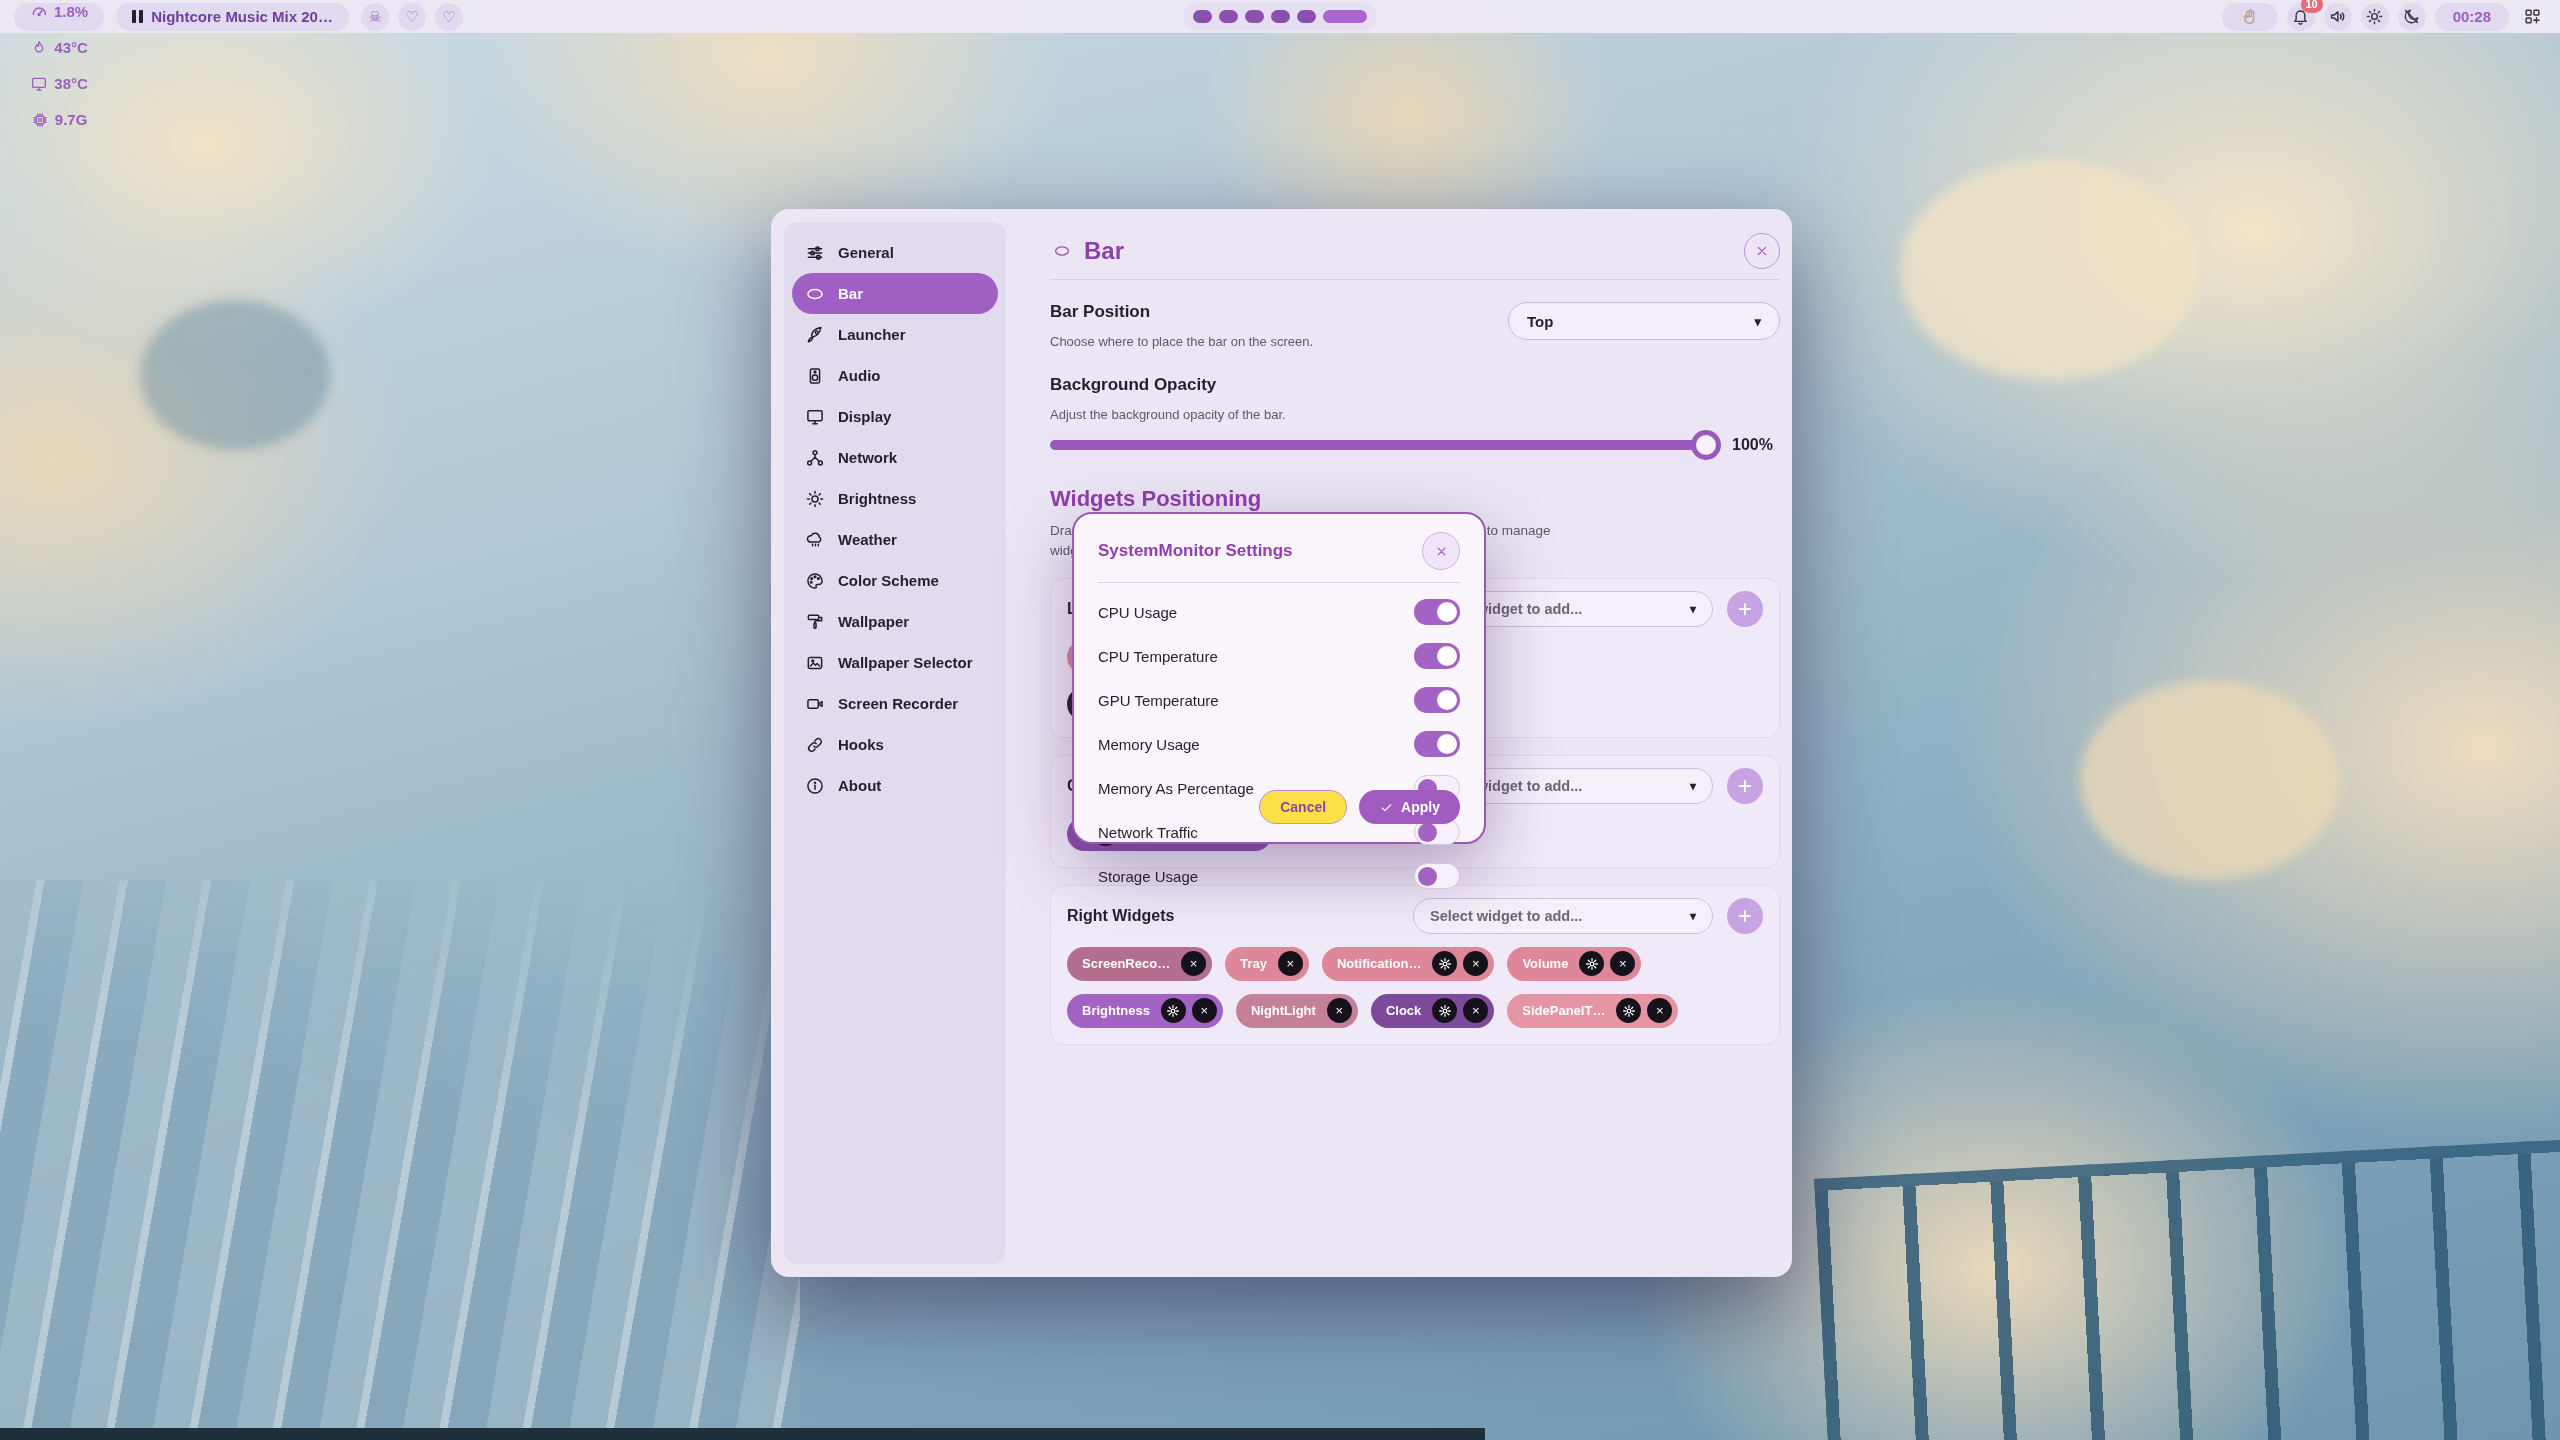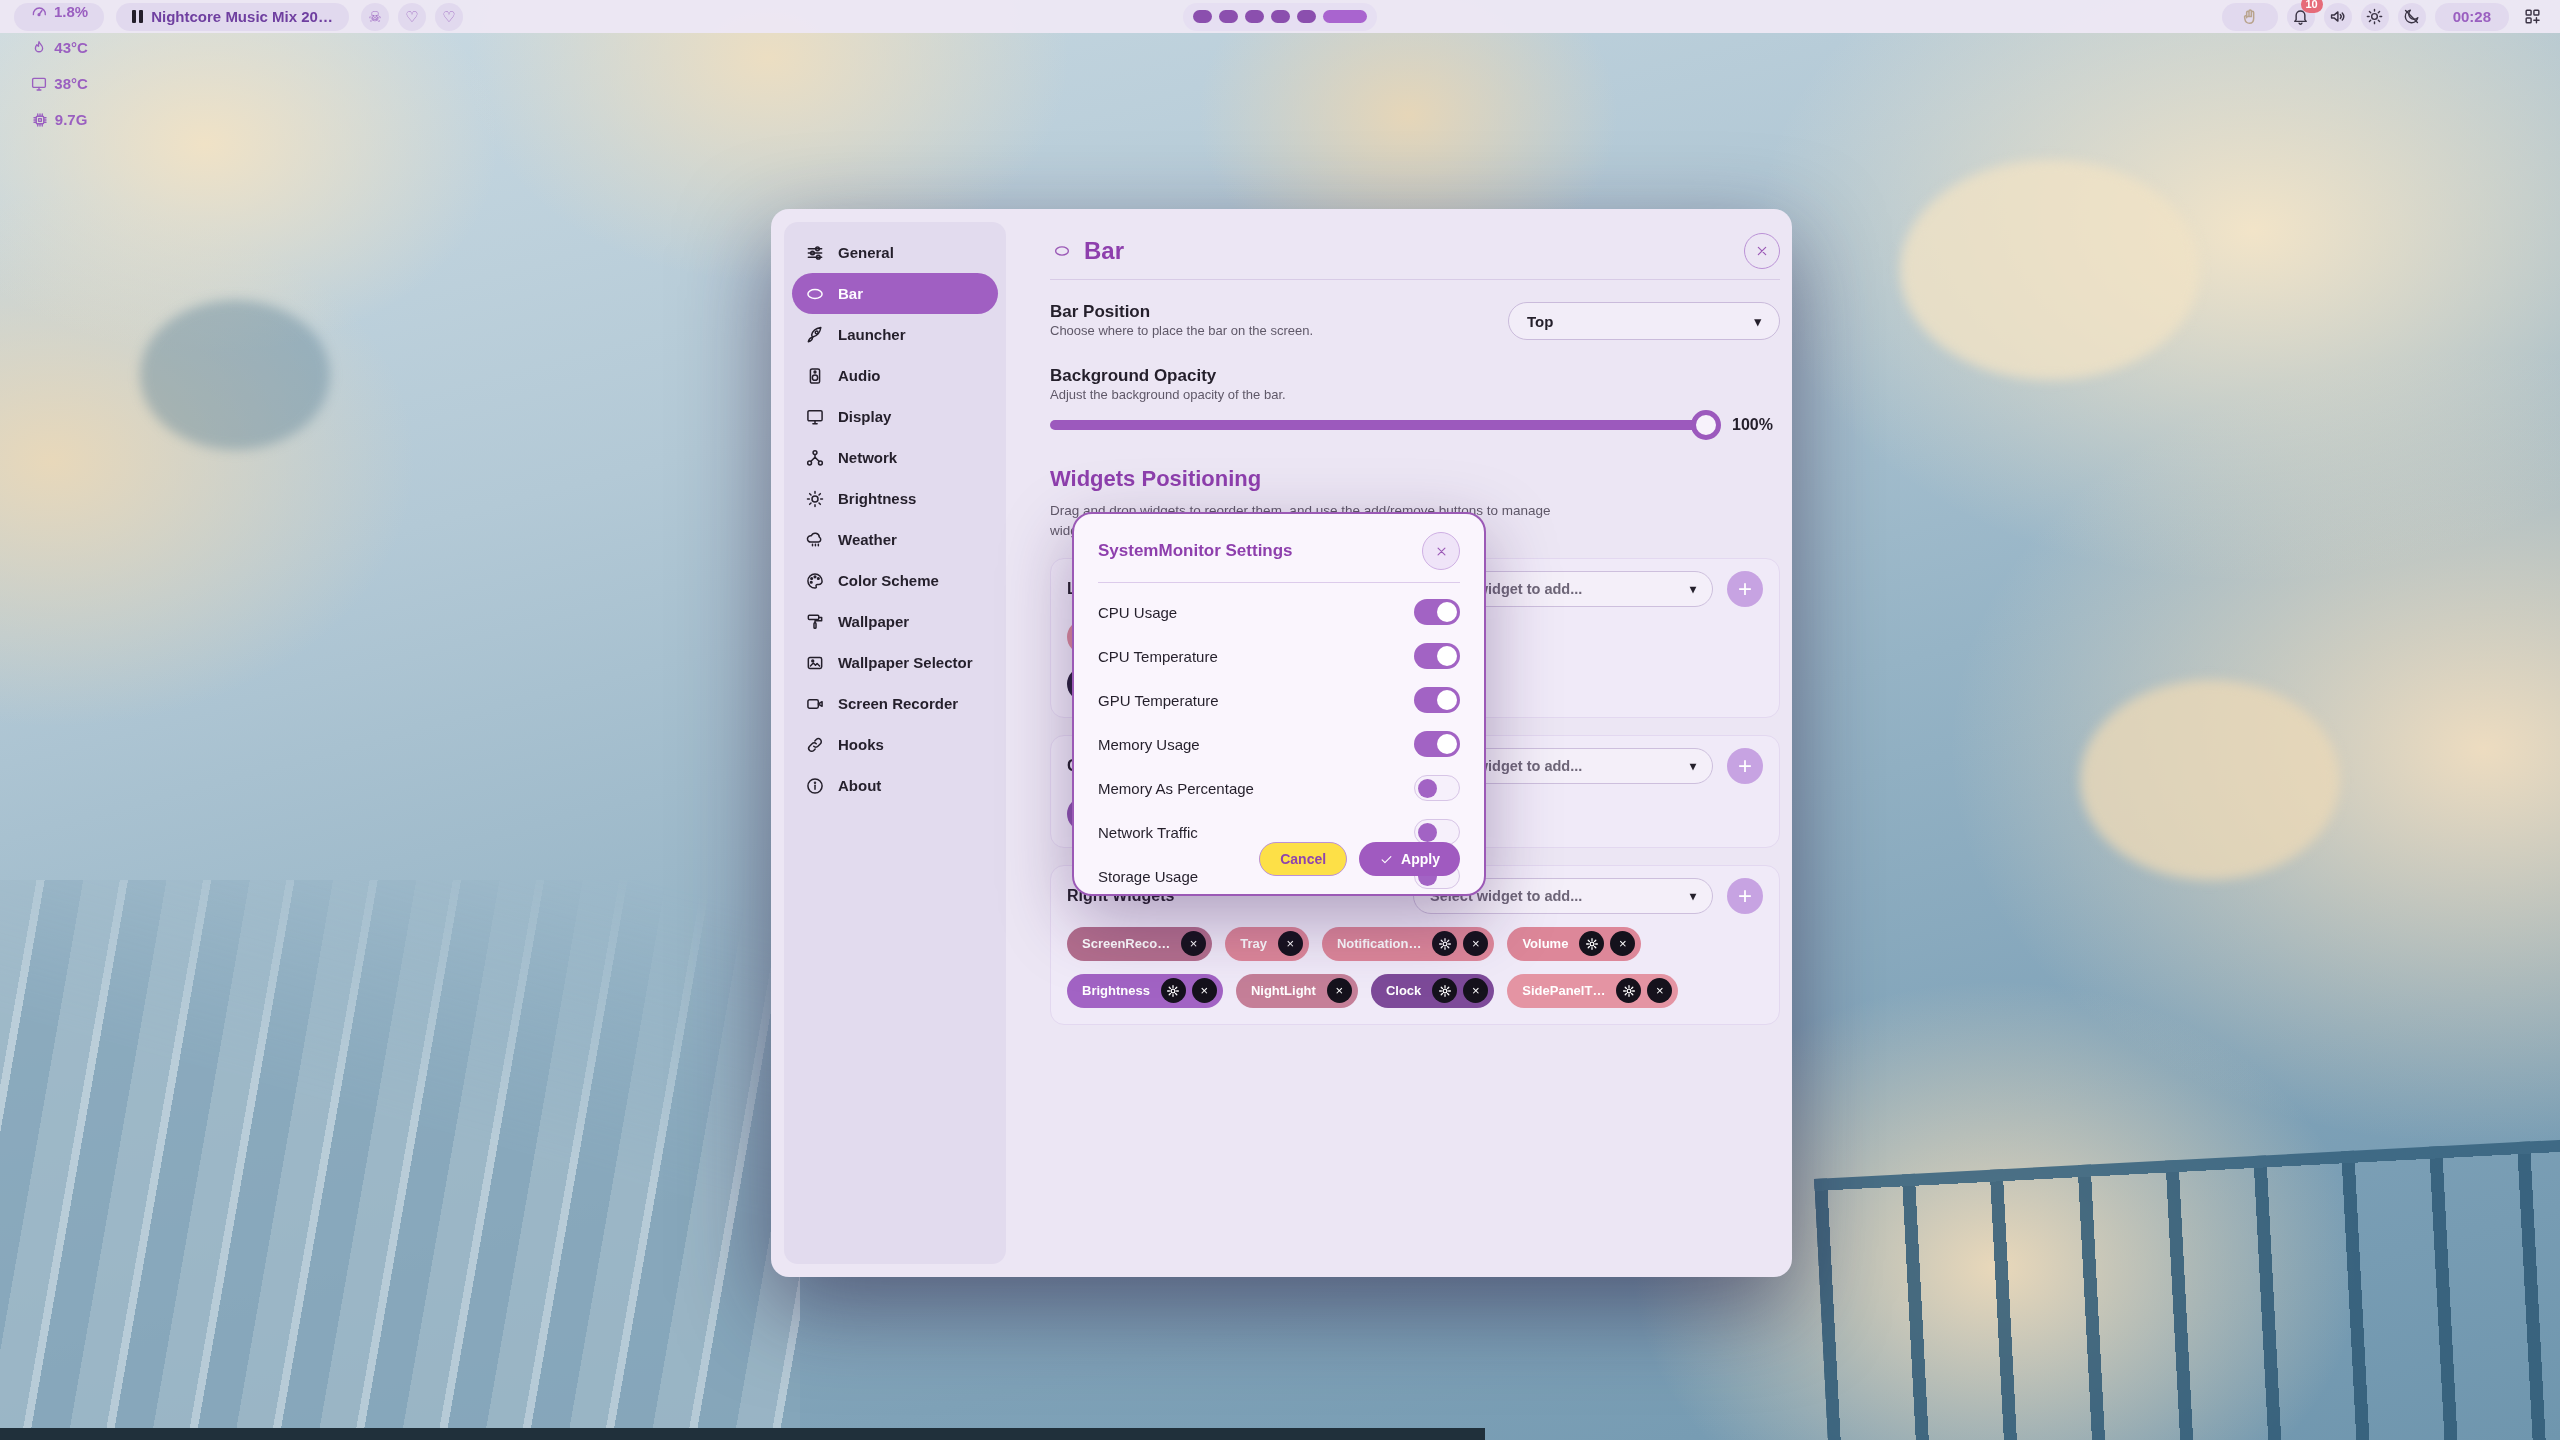--- a/index.html
+++ b/index.html
@@ -80,21 +80,21 @@
   .title-oval { width:24px; height:18px; color:#9b59b6; }
   .page-title { font-size:24px; font-weight:700; color:#8e3fad; }
   .win-close { margin-left:auto; width:36px; height:36px; border-radius:50%;
     border:1.5px solid #bb92d6; color:#9b59b6; display:flex; align-items:center;
     justify-content:center; }
   .win-close .icon { width:16px; height:16px; }
   .divider { height:1px; background:#d8cbe6; margin-top:6px; }
 
   .setting-row { display:flex; align-items:flex-start; margin-top:22px; }
   .setting-label { font-size:17px; font-weight:700; color:#241f2b; }
-  .setting-desc { font-size:13px; color:#5f5868; margin-top:1px; }
+  .setting-desc { font-size:13px; color:#5f5868; margin-top:12px; }
   .select-pill { margin-left:auto; width:272px; height:38px; border-radius:19px;
     background:#f2edf8; border:1px solid #cabbdb; display:flex; align-items:center;
     padding:0 18px; font-size:15px; font-weight:700; color:#241f2b; }
   .select-pill .caret { margin-left:auto; font-size:13px; color:#241f2b; }
   .slider-row { display:flex; align-items:center; margin-top:14px; gap:14px; }
   .slider-track { flex:1; height:10px; border-radius:5px; background:#9c59bd; position:relative; }
   .slider-knob { position:absolute; right:-3px; top:50%; transform:translateY(-50%);
     width:30px; height:30px; border-radius:50%; background:#f7f2fb; border:5px solid #9c59bd; }
   .slider-value { font-size:16px; font-weight:700; color:#241f2b; width:48px; }
 
@@ -116,21 +116,21 @@
   .chip { height:34px; border-radius:17px; display:flex; align-items:center;
     padding:0 6px 0 15px; gap:6px; }
   .chip-label { color:#fff; font-size:13px; font-weight:700; margin-right:5px;
     white-space:nowrap; }
   .chip-btn { width:25px; height:25px; border-radius:50%; background:#15121c;
     color:#fff; display:flex; align-items:center; justify-content:center;
     font-size:13px; flex:0 0 25px; }
   .chip-btn .icon { width:14px; height:14px; }
 
   
-  .modal { position:absolute; left:1072px; top:512px; width:414px; height:384px;
+  .modal { position:absolute; left:1072px; top:512px; width:414px; height:332px;
     border-radius:20px; background:#faf5fd; border:2px solid #9b59b6;
     box-shadow:0 24px 70px rgba(55,20,85,.35); z-index:50; padding:18px 24px; }
   .modal-head { display:flex; align-items:center; }
   .modal-title { font-size:17px; font-weight:700; color:#8e3fad; }
   .modal-close { margin-left:auto; width:38px; height:38px; border-radius:50%;
     background:#efe4f8; border:1px solid #cfb0e4; color:#9b59b6; display:flex;
     align-items:center; justify-content:center; }
   .modal-close .icon { width:15px; height:15px; }
   .modal-divider { height:1px; background:#dccbeb; margin-top:12px; }
   .toggle-list { margin-top:6px; }

